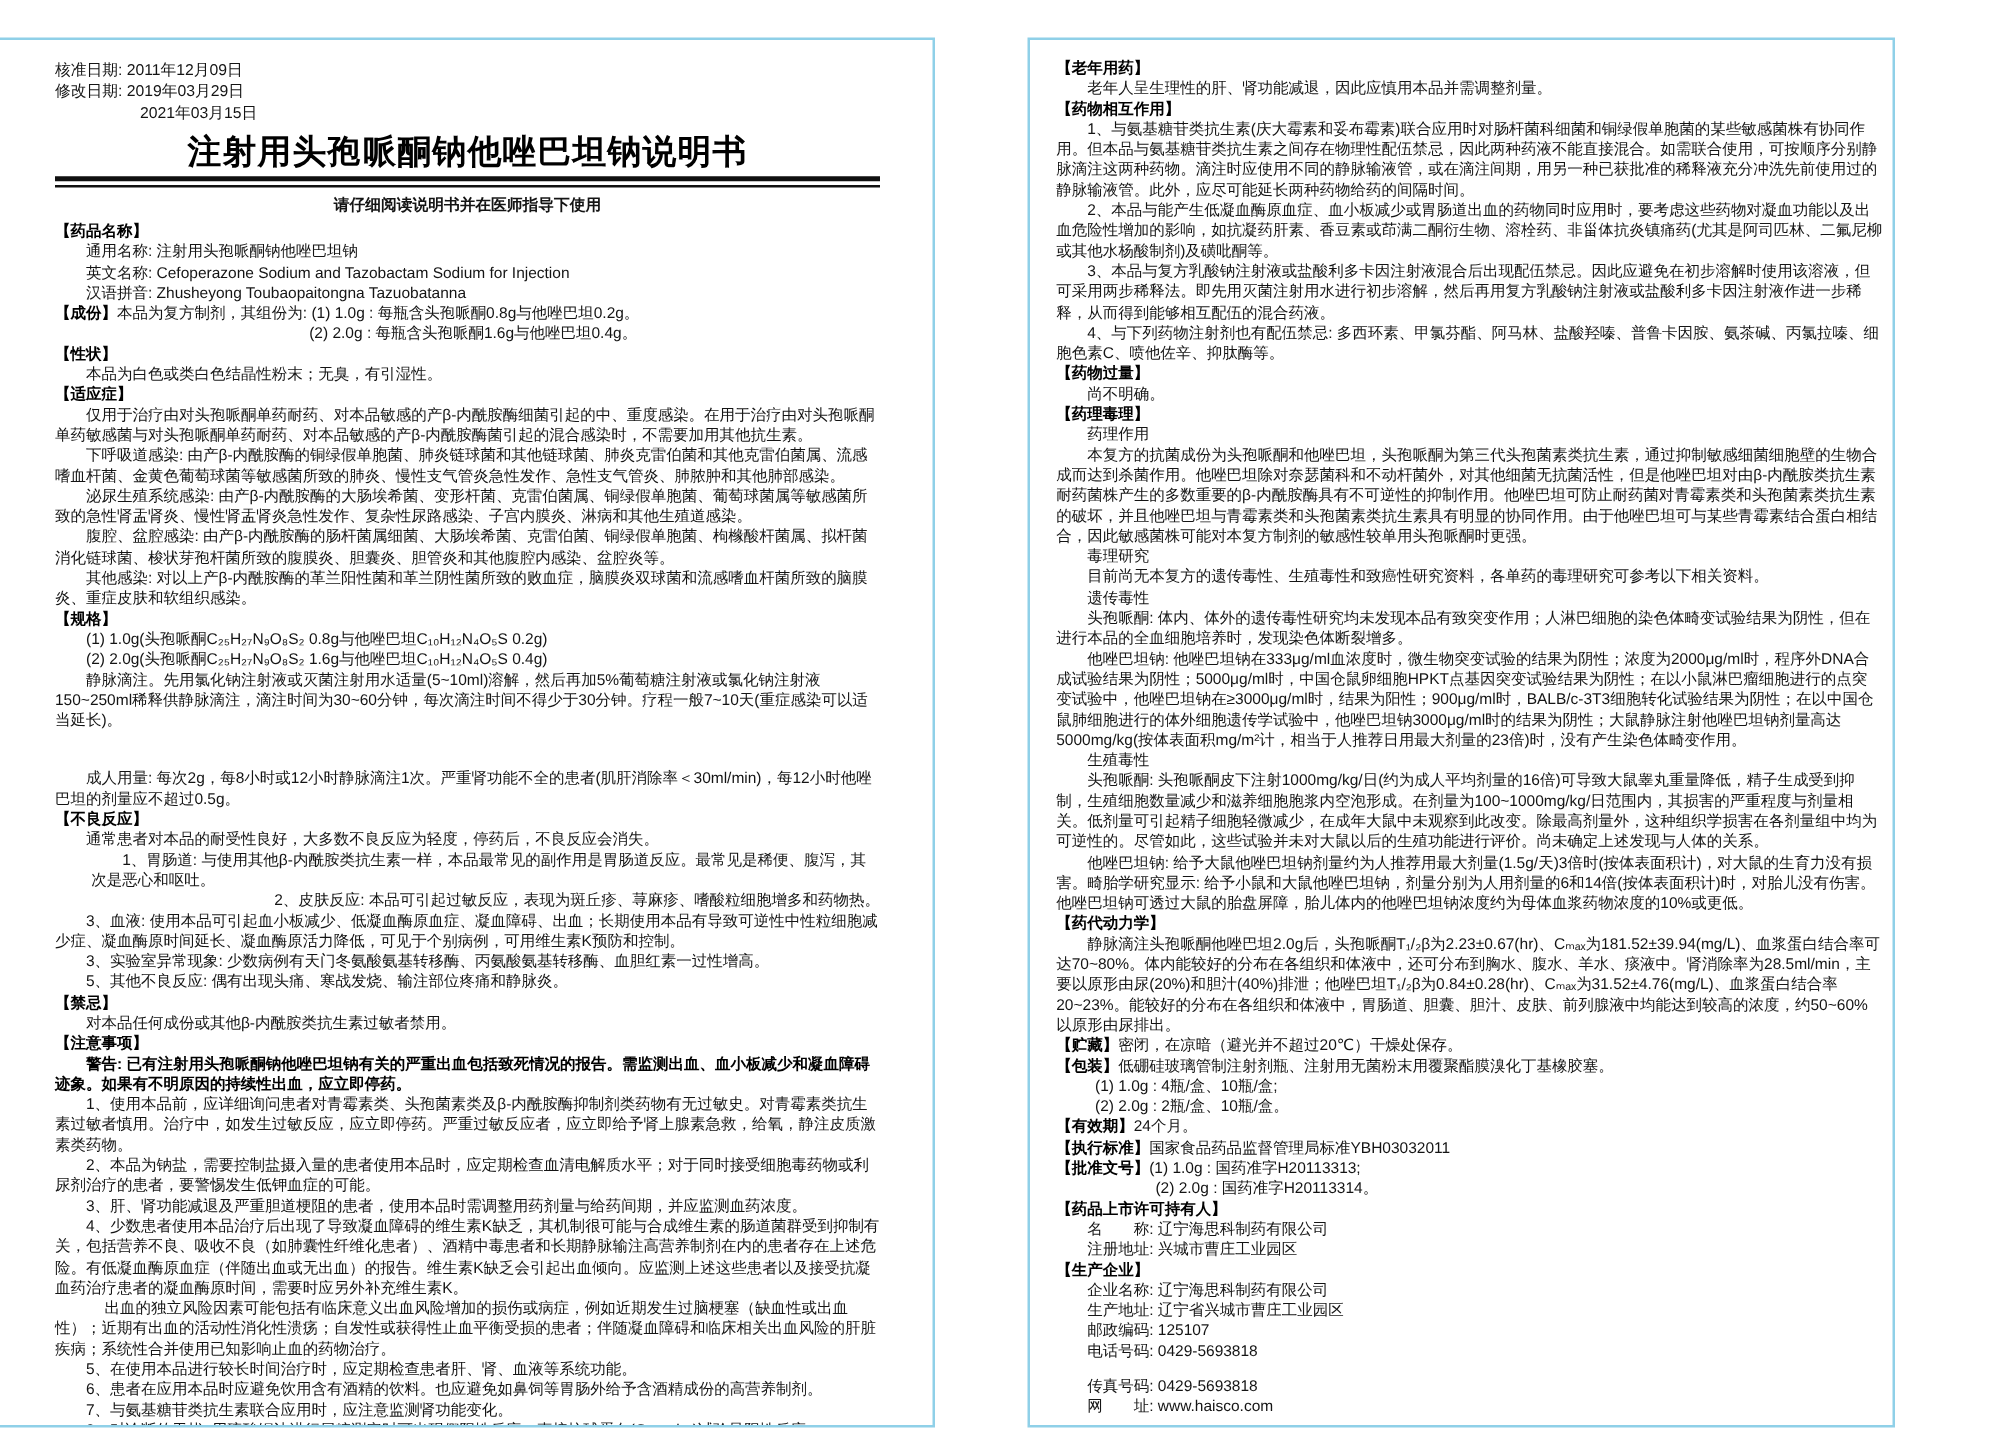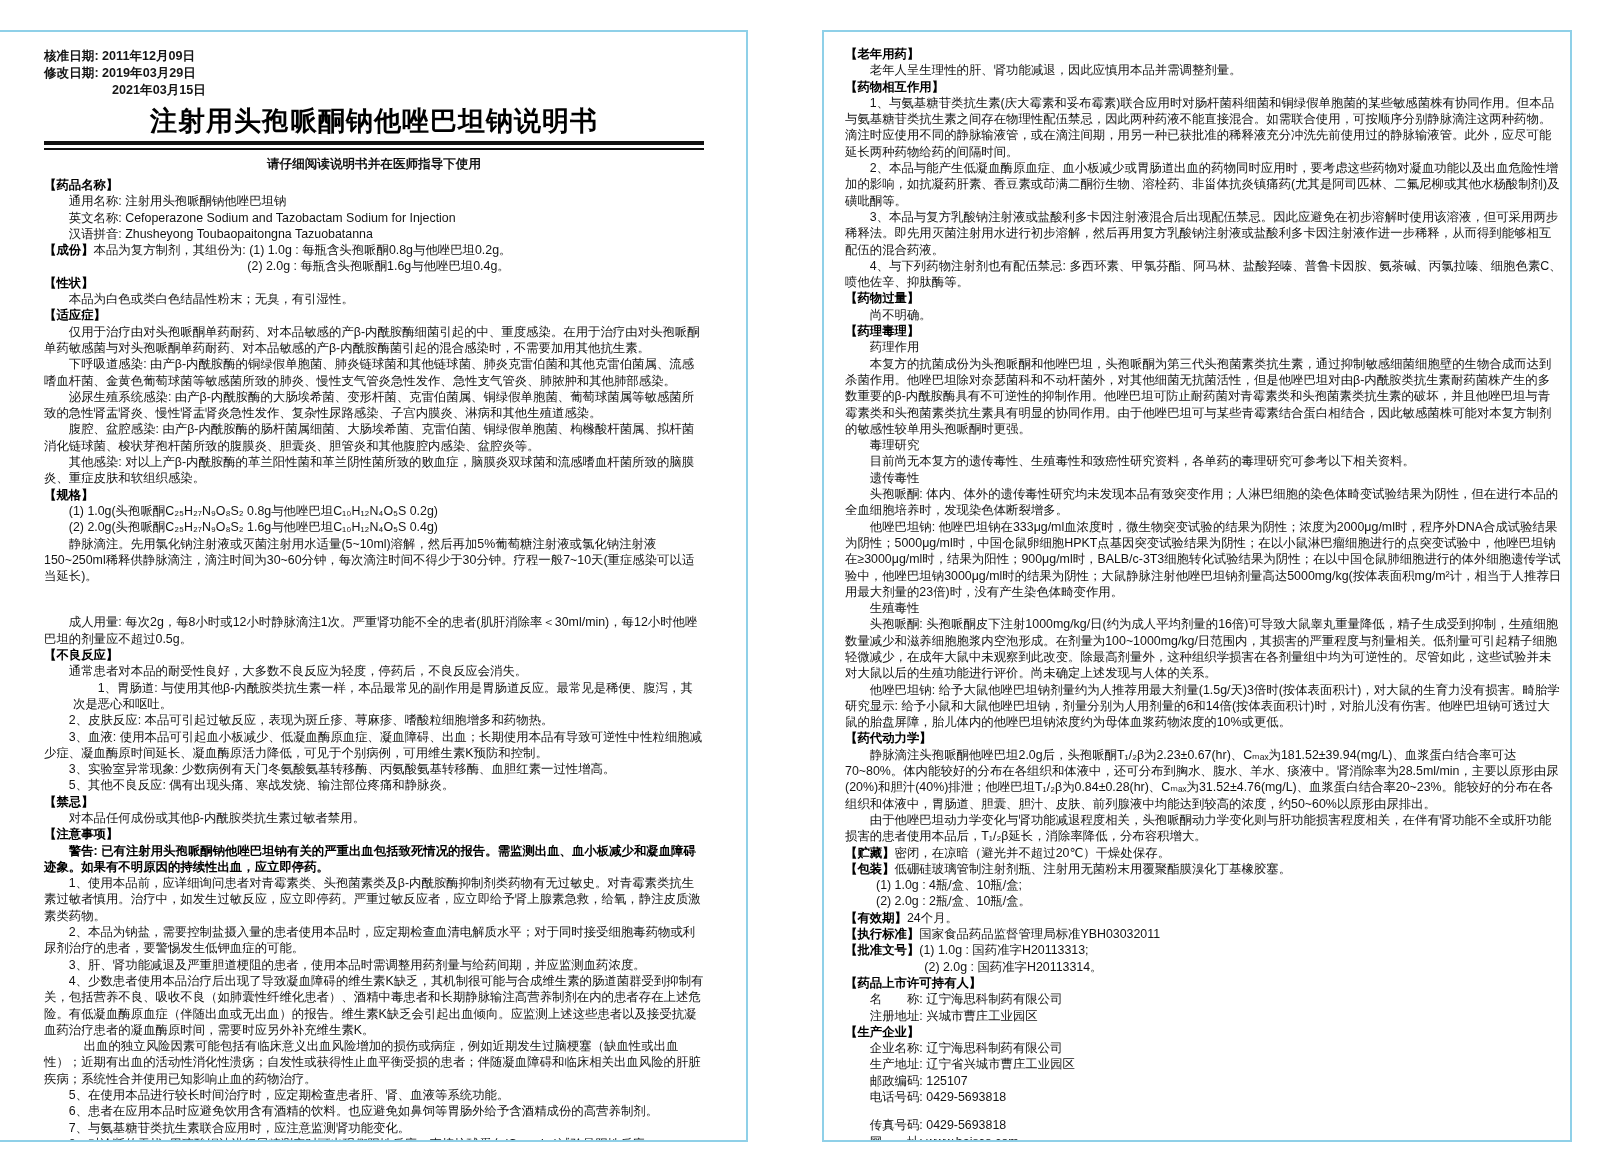--- a/index.html
+++ b/index.html
@@ -1,23 +1,23 @@
 <!DOCTYPE html>
 <html><head>
 <meta charset="utf-8">
 <style>
   html,body{margin:0;padding:0;background:#ffffff;}
   body{width:1600px;height:1153px;position:relative;overflow:hidden;
        font-family:"Liberation Sans","DejaVu Sans",sans-serif;color:#141414;}
   .page{position:absolute;top:30px;height:1112px;background:#ffffff;
         border:2px solid #8fd0e8;box-sizing:border-box;overflow:hidden;}
   .page-left{left:-8px;width:756px;padding:16px 42px 10px 50px;}
-  .page-right{left:822px;width:750px;padding:14px 8px 10px 21px;}
+  .page-right{left:822px;width:694px;padding:14px 8px 10px 21px;}
   .body-text{font-size:12.4px;line-height:16.3px;}
-  .dates{font-size:12.6px;line-height:17px;font-weight:bold;}
+  .dates{font-size:12.6px;line-height:17px;font-weight:normal;}
   .date-line{white-space:pre;}
   .doc-title{font-size:27px;font-weight:bold;text-align:center;
              letter-spacing:1px;margin:6px 0 4px 0;line-height:32px;color:#000;}
   .double-rule{border-top:4px solid #101010;border-bottom:2px solid #101010;
                height:3px;margin:2px 0 5px 0;}
   .subtitle{font-size:12.6px;font-weight:bold;text-align:center;
             margin:2px 0 4px 0;line-height:18px;}
   .sec-heading{font-weight:bold;color:#000;}
   .para{margin:0;}
   .para.bold{font-weight:bold;color:#000;}
@@ -64,21 +64,21 @@
         <div class="para" style="text-indent: 2em;">(2) 2.0g(头孢哌酮C₂₅H₂₇N₉O₈S₂  1.6g与他唑巴坦C₁₀H₁₂N₄O₅S  0.4g)</div>
       </div>
       <div class="section">
         <div class="para" style="text-indent: 2em;">静脉滴注。先用氯化钠注射液或灭菌注射用水适量(5~10ml)溶解，然后再加5%葡萄糖注射液或氯化钠注射液150~250ml稀释供静脉滴注，滴注时间为30~60分钟，每次滴注时间不得少于30分钟。疗程一般7~10天(重症感染可以适当延长)。</div>
         <div class="para" style="text-indent: 2em; margin-top: 30px;">成人用量: 每次2g，每8小时或12小时静脉滴注1次。严重肾功能不全的患者(肌肝消除率＜30ml/min)，每12小时他唑巴坦的剂量应不超过0.5g。</div>
       </div>
       <div class="section">
         <div class="sec-heading">【不良反应】</div>
         <div class="para" style="text-indent: 2em;">通常患者对本品的耐受性良好，大多数不良反应为轻度，停药后，不良反应会消失。</div>
         <div class="para" style="text-indent: 2em; margin-left: 29px;">1、胃肠道: 与使用其他β-内酰胺类抗生素一样，本品最常见的副作用是胃肠道反应。最常见是稀便、腹泻，其次是恶心和呕吐。</div>
-        <div class="para" style="text-indent: 2em;">2、皮肤反应: 本品可引起过敏反应，表现为斑丘疹、荨麻疹、嗜酸粒细胞增多和药物热。</div>
+        <div class="para" style="text-indent: 2em; text-align: right;">2、皮肤反应: 本品可引起过敏反应，表现为斑丘疹、荨麻疹、嗜酸粒细胞增多和药物热。</div>
         <div class="para" style="text-indent: 2em;">3、血液: 使用本品可引起血小板减少、低凝血酶原血症、凝血障碍、出血；长期使用本品有导致可逆性中性粒细胞减少症、凝血酶原时间延长、凝血酶原活力降低，可见于个别病例，可用维生素K预防和控制。</div>
         <div class="para" style="text-indent: 2em;">3、实验室异常现象: 少数病例有天门冬氨酸氨基转移酶、丙氨酸氨基转移酶、血胆红素一过性增高。</div>
         <div class="para" style="text-indent: 2em;">5、其他不良反应: 偶有出现头痛、寒战发烧、输注部位疼痛和静脉炎。</div>
       </div>
       <div class="section">
         <div class="sec-heading">【禁忌】</div>
         <div class="para" style="text-indent: 2em;">对本品任何成份或其他β-内酰胺类抗生素过敏者禁用。</div>
       </div>
       <div class="section">
         <div class="sec-heading">【注意事项】</div>
@@ -125,21 +125,20 @@
         <div class="para" style="text-indent: 2em;">遗传毒性</div>
         <div class="para" style="text-indent: 2em;">头孢哌酮: 体内、体外的遗传毒性研究均未发现本品有致突变作用；人淋巴细胞的染色体畸变试验结果为阴性，但在进行本品的全血细胞培养时，发现染色体断裂增多。</div>
         <div class="para" style="text-indent: 2em;">他唑巴坦钠: 他唑巴坦钠在333μg/ml血浓度时，微生物突变试验的结果为阴性；浓度为2000μg/ml时，程序外DNA合成试验结果为阴性；5000μg/ml时，中国仓鼠卵细胞HPKT点基因突变试验结果为阴性；在以小鼠淋巴瘤细胞进行的点突变试验中，他唑巴坦钠在≥3000μg/ml时，结果为阳性；900μg/ml时，BALB/c-3T3细胞转化试验结果为阴性；在以中国仓鼠肺细胞进行的体外细胞遗传学试验中，他唑巴坦钠3000μg/ml时的结果为阴性；大鼠静脉注射他唑巴坦钠剂量高达5000mg/kg(按体表面积mg/m²计，相当于人推荐日用最大剂量的23倍)时，没有产生染色体畸变作用。</div>
         <div class="para" style="text-indent: 2em;">生殖毒性</div>
         <div class="para" style="text-indent: 2em;">头孢哌酮: 头孢哌酮皮下注射1000mg/kg/日(约为成人平均剂量的16倍)可导致大鼠睾丸重量降低，精子生成受到抑制，生殖细胞数量减少和滋养细胞胞浆内空泡形成。在剂量为100~1000mg/kg/日范围内，其损害的严重程度与剂量相关。低剂量可引起精子细胞轻微减少，在成年大鼠中未观察到此改变。除最高剂量外，这种组织学损害在各剂量组中均为可逆性的。尽管如此，这些试验并未对大鼠以后的生殖功能进行评价。尚未确定上述发现与人体的关系。</div>
         <div class="para" style="text-indent: 2em;">他唑巴坦钠: 给予大鼠他唑巴坦钠剂量约为人推荐用最大剂量(1.5g/天)3倍时(按体表面积计)，对大鼠的生育力没有损害。畸胎学研究显示: 给予小鼠和大鼠他唑巴坦钠，剂量分别为人用剂量的6和14倍(按体表面积计)时，对胎儿没有伤害。他唑巴坦钠可透过大鼠的胎盘屏障，胎儿体内的他唑巴坦钠浓度约为母体血浆药物浓度的10%或更低。</div>
       </div>
       <div class="section">
         <div class="sec-heading">【药代动力学】</div>
         <div class="para" style="text-indent: 2em;">静脉滴注头孢哌酮他唑巴坦2.0g后，头孢哌酮T₁/₂β为2.23±0.67(hr)、Cₘₐₓ为181.52±39.94(mg/L)、血浆蛋白结合率可达70~80%。体内能较好的分布在各组织和体液中，还可分布到胸水、腹水、羊水、痰液中。肾消除率为28.5ml/min，主要以原形由尿(20%)和胆汁(40%)排泄；他唑巴坦T₁/₂β为0.84±0.28(hr)、Cₘₐₓ为31.52±4.76(mg/L)、血浆蛋白结合率20~23%。能较好的分布在各组织和体液中，胃肠道、胆囊、胆汁、皮肤、前列腺液中均能达到较高的浓度，约50~60%以原形由尿排出。</div>
-        <div class="para" style="text-indent: 2em;">由于他唑巴坦动力学变化与肾功能减退程度相关，头孢哌酮动力学变化则与肝功能损害程度相关，在伴有肾功能不全或肝功能损害的患者使用本品后，T₁/₂β延长，消除率降低，分布容积增大。</div>
       </div>
       <div class="section">
         <div class="para"><span class="h-inline">【贮藏】</span><span>密闭，在凉暗（避光并不超过20℃）干燥处保存。</span></div>
       </div>
       <div class="section">
         <div class="para"><span class="h-inline">【包装】</span><span>低硼硅玻璃管制注射剂瓶、注射用无菌粉末用覆聚酯膜溴化丁基橡胶塞。</span></div>
         <div class="para" style="text-indent: 2.5em;">(1) 1.0g : 4瓶/盒、10瓶/盒;</div>
         <div class="para" style="text-indent: 2.5em;">(2) 2.0g : 2瓶/盒、10瓶/盒。</div>
       </div>
       <div class="section">

